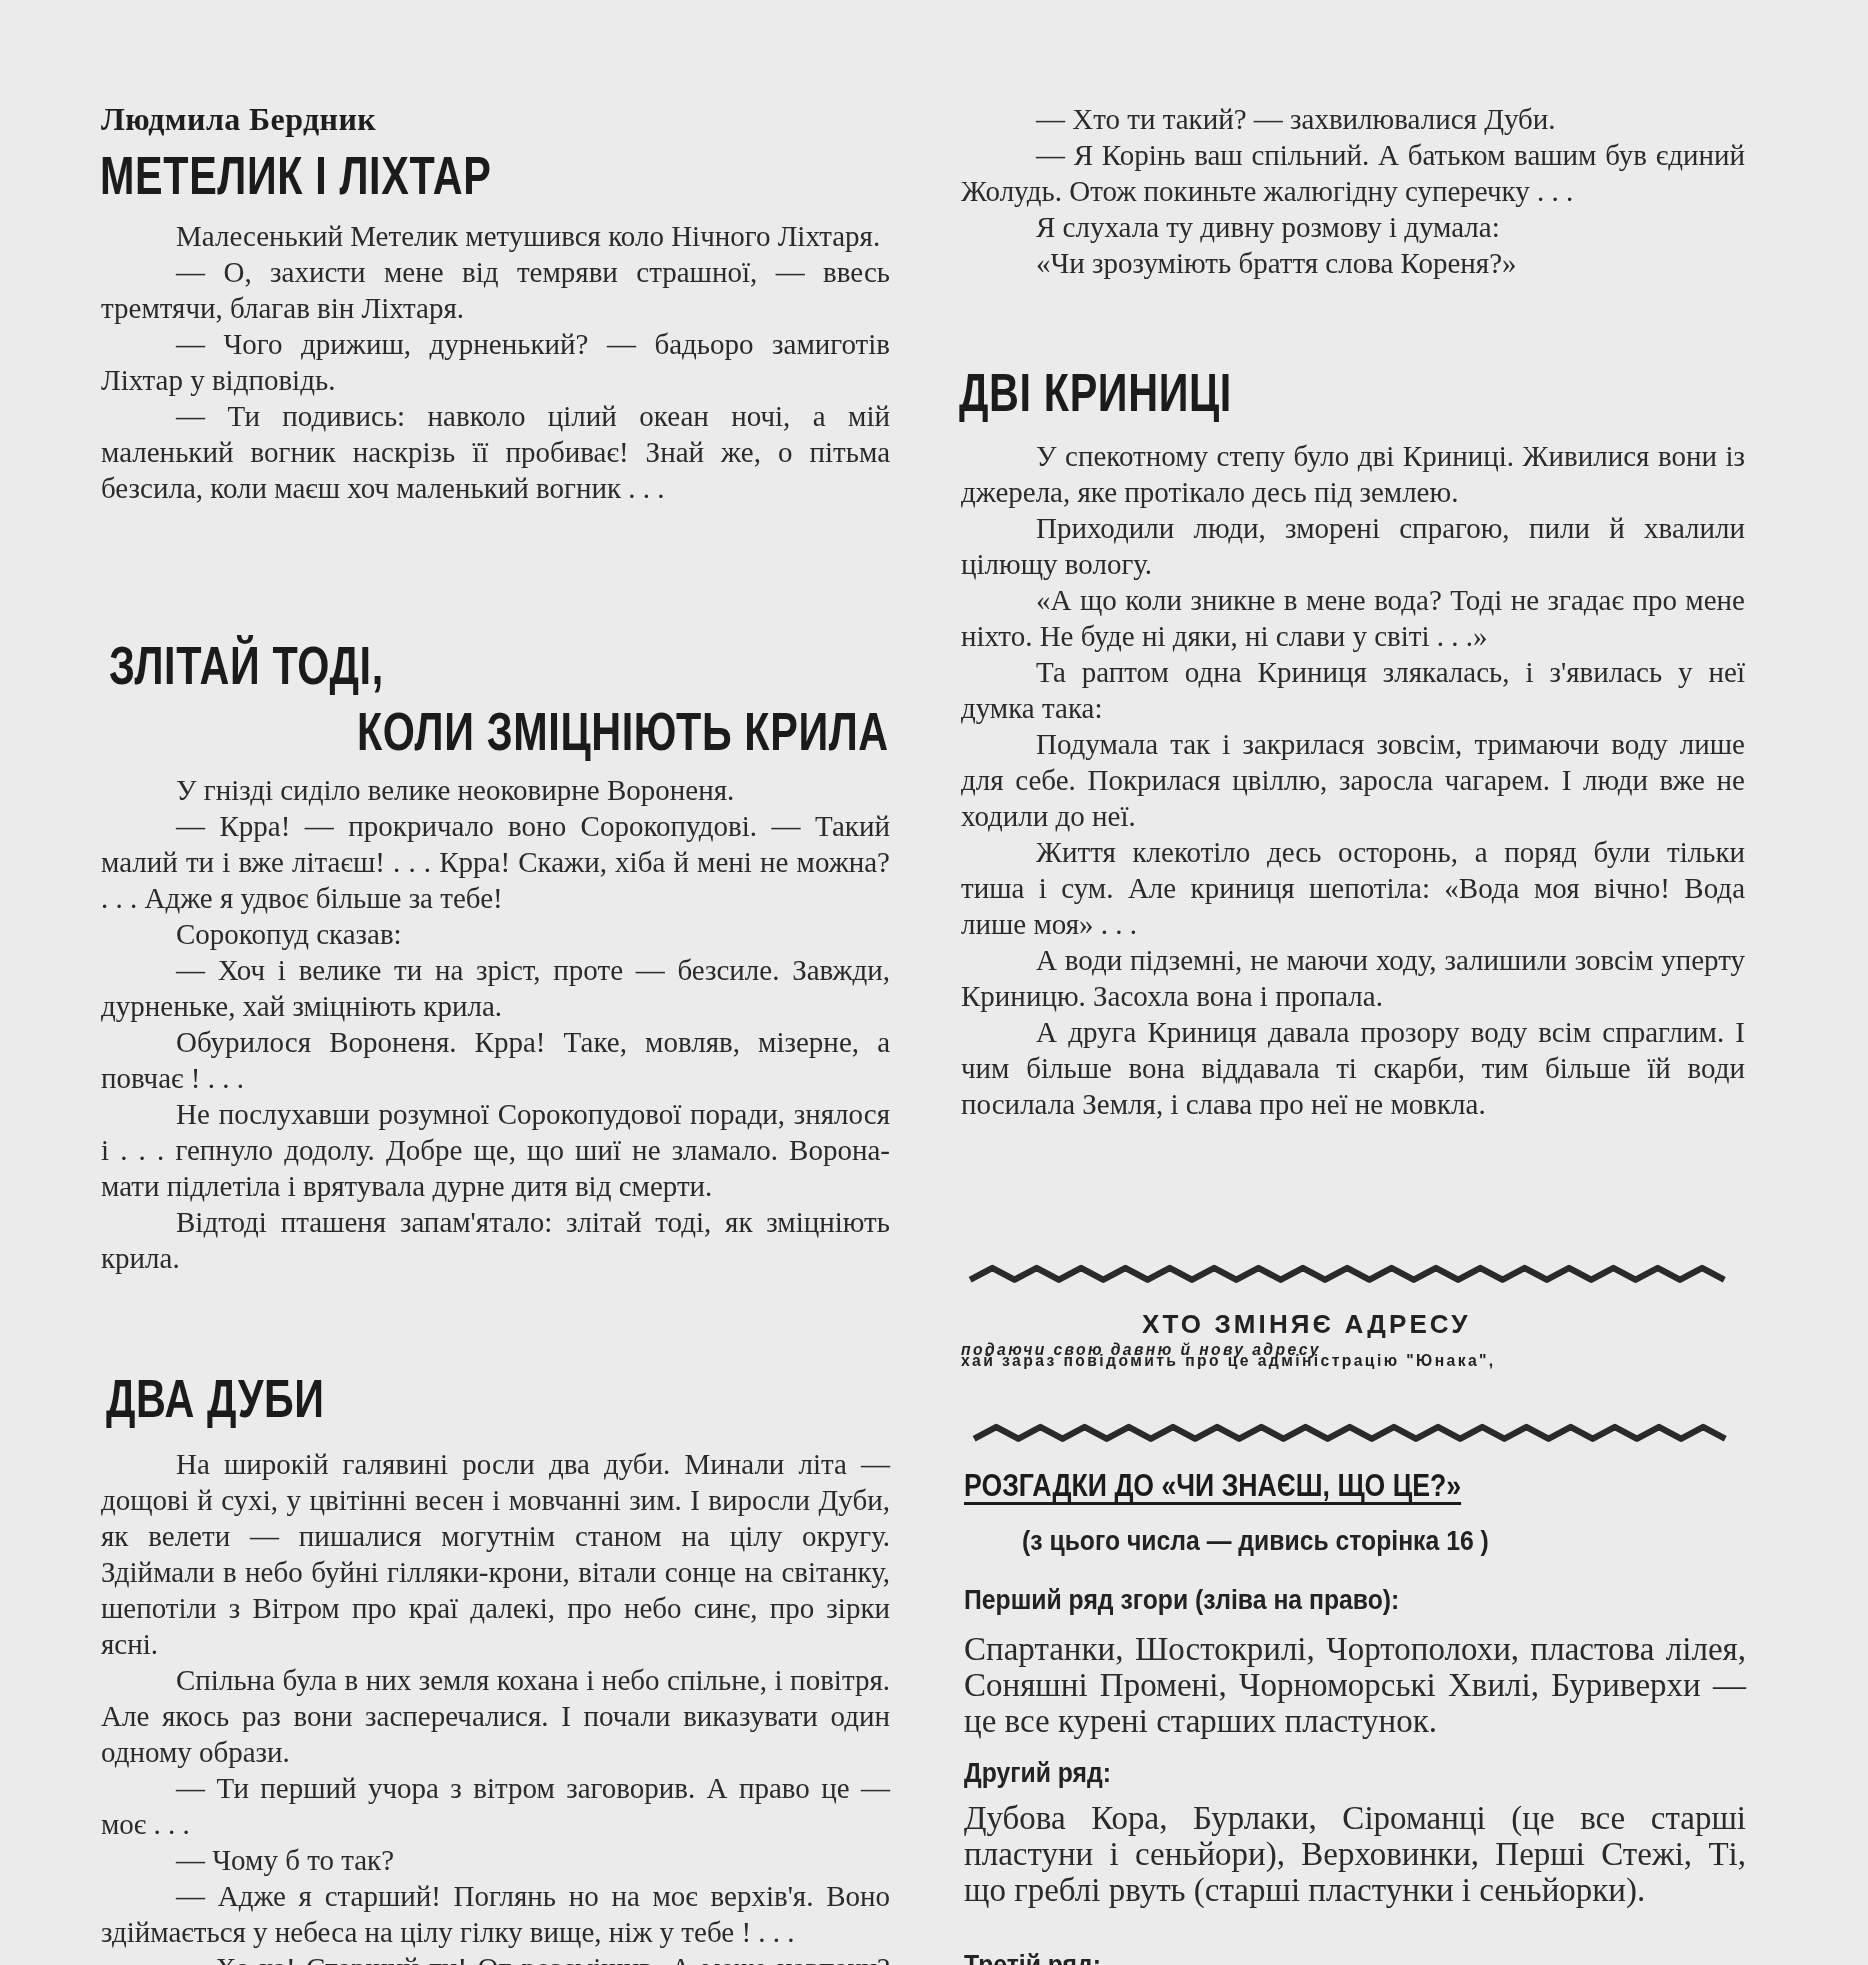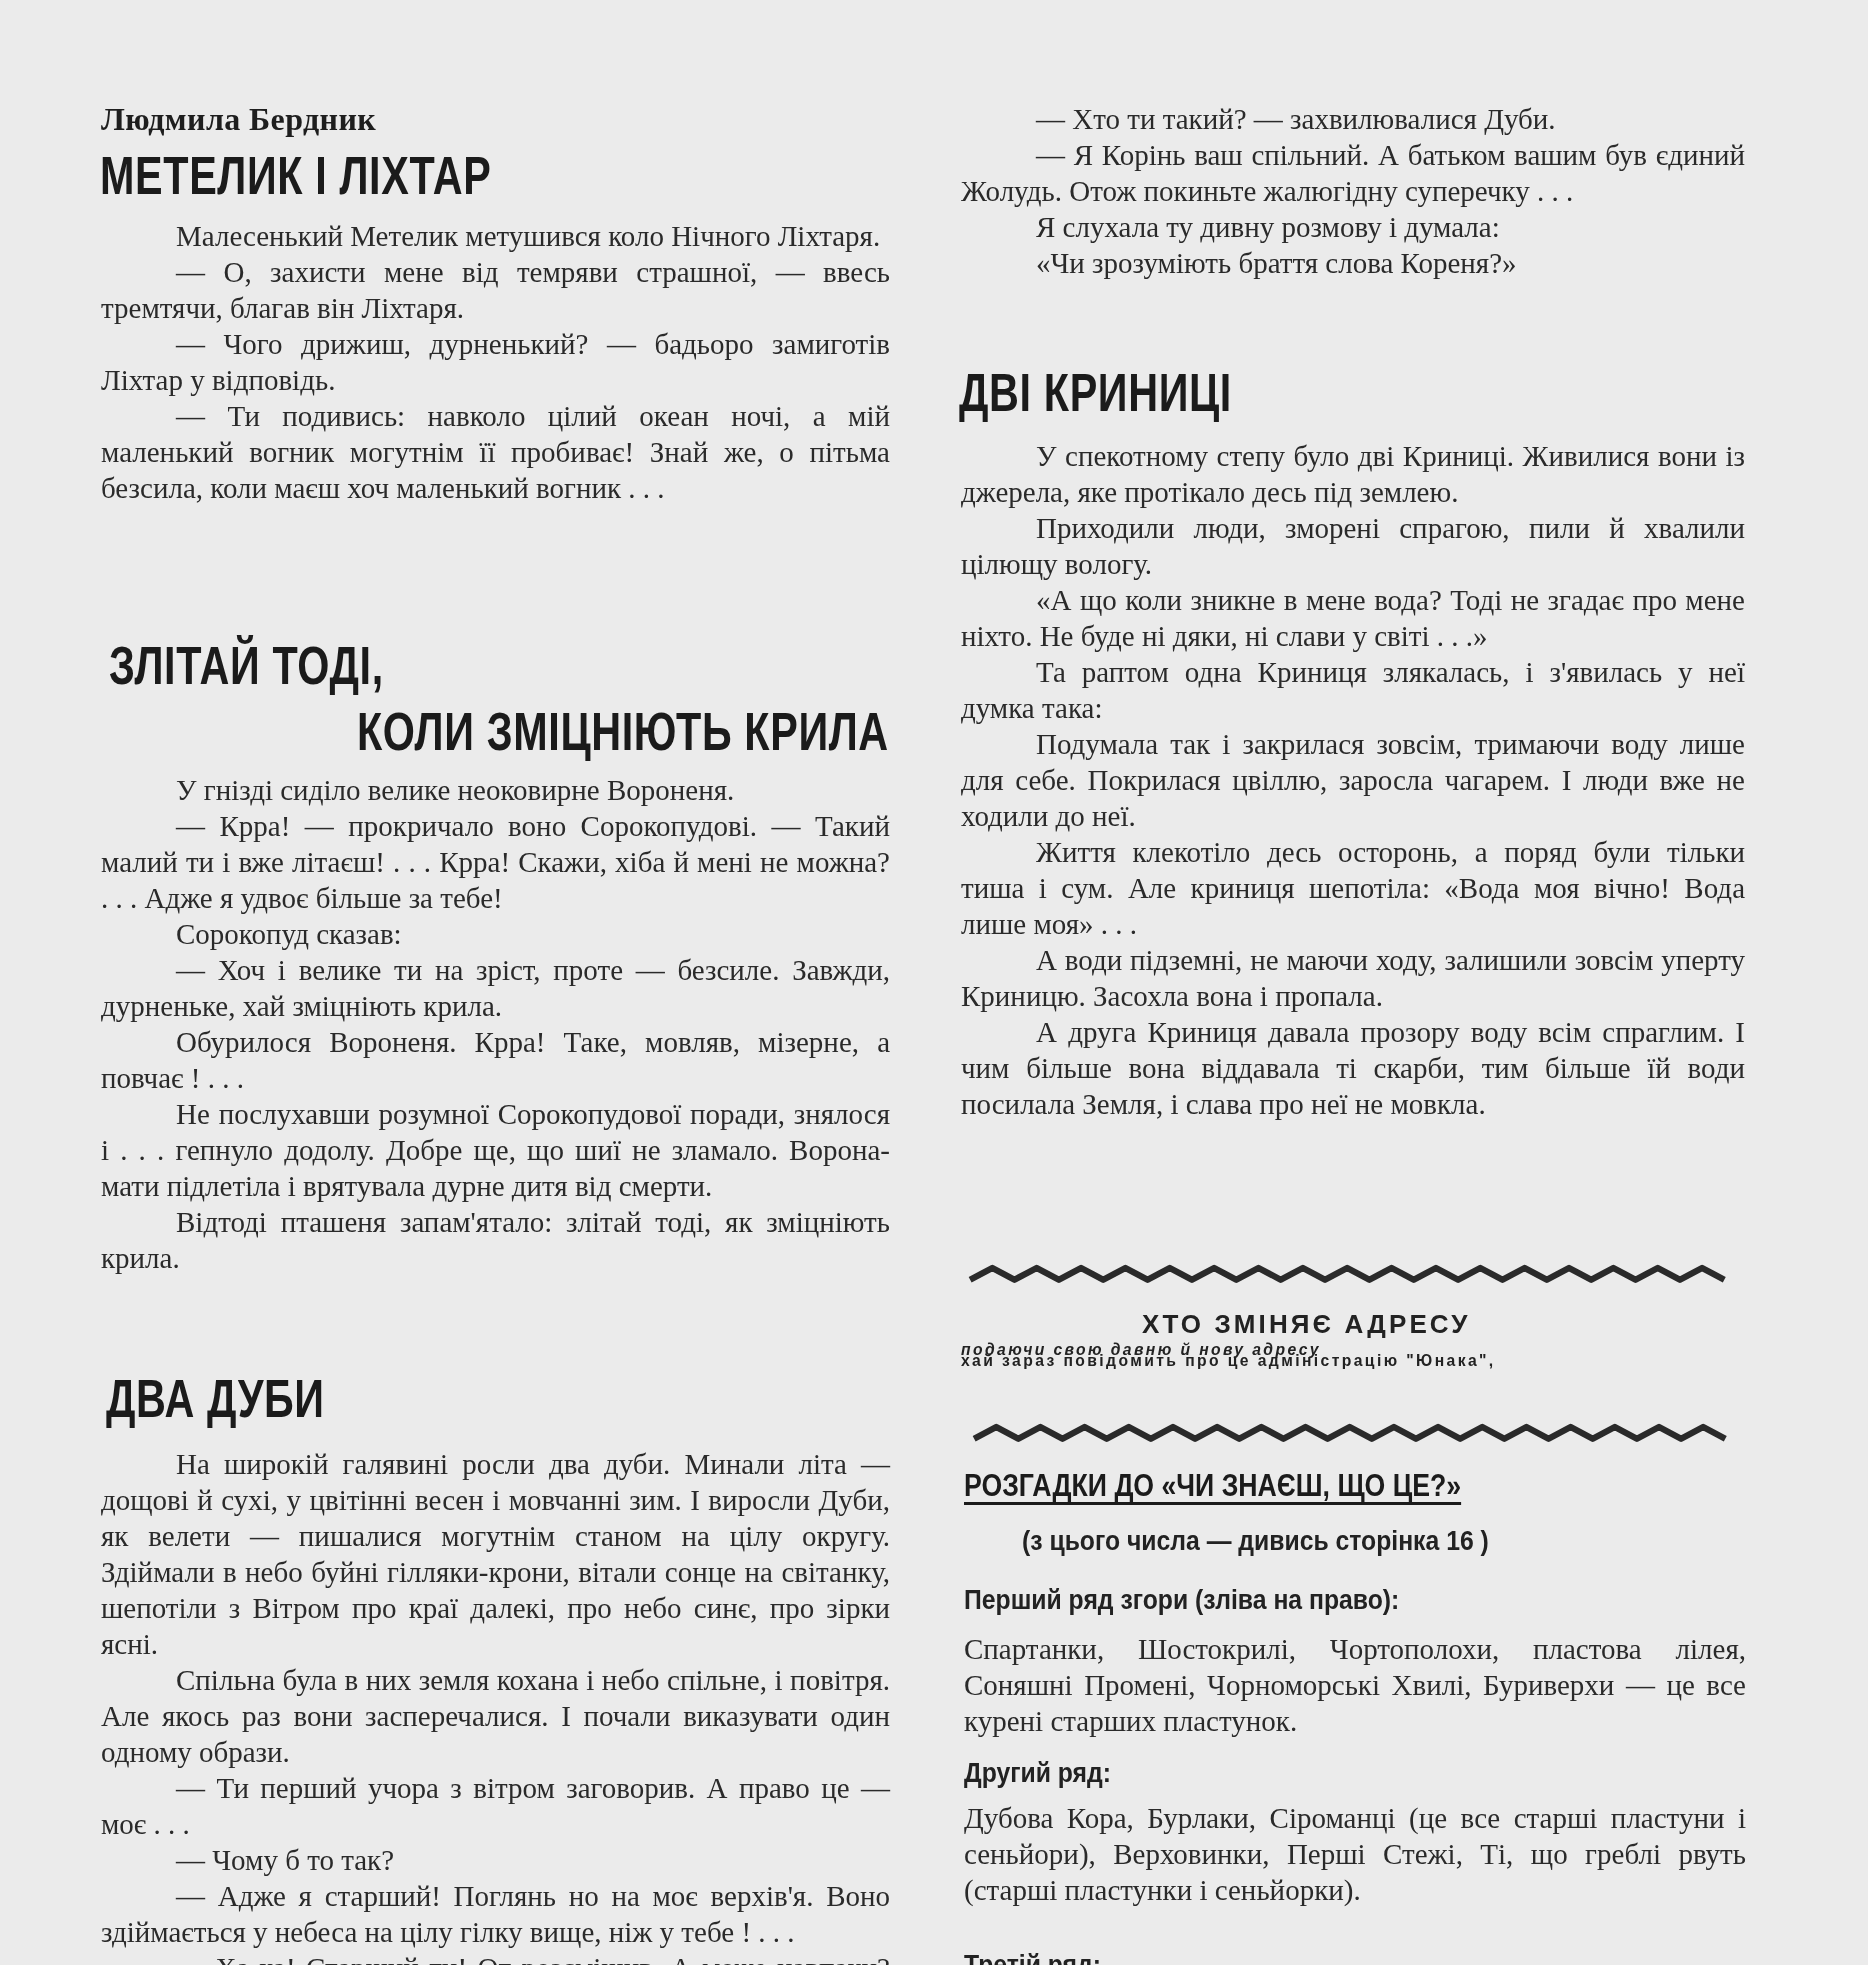--- a/index.html
+++ b/index.html
@@ -15,34 +15,34 @@
   }
   .heading.right-align { transform-origin:right top; }
   .para { position:absolute; font-size:29px; line-height:36px; text-align:justify; margin:0; }
   .para p { margin:0; text-indent:75px; text-align:justify; text-align-last:left; }
   .wave { position:absolute; }
   .notice-title { position:absolute; font-family:"Liberation Sans", sans-serif; font-weight:bold; font-size:26px; letter-spacing:3.1px; color:#222; white-space:nowrap; }
   .notice-line { position:absolute; font-family:"Liberation Sans", sans-serif; font-weight:bold; font-size:15.7px; letter-spacing:2.4px; color:#222; white-space:nowrap; }
   .answers-title { position:absolute; font-family:"Liberation Sans", sans-serif; font-weight:bold; font-size:31px; color:#1b1b1b; text-decoration:underline; text-decoration-thickness:3.1px; text-underline-offset:5.5px; white-space:nowrap; transform:scaleX(0.86); transform-origin:left top; }
   .answers-sub { position:absolute; font-family:"Liberation Sans", sans-serif; font-weight:bold; font-size:27.5px; color:#222; white-space:nowrap; transform:scaleX(0.9); transform-origin:left top;}
   .row-label { position:absolute; font-family:"Liberation Sans", sans-serif; font-weight:bold; font-size:27.5px; color:#222; white-space:nowrap; transform:scaleX(0.9); transform-origin:left top;}
-  .row-text { position:absolute; font-size:29px; line-height:36px; text-align:justify; margin:0; width:782px; }
+  .row-text { position:absolute; font-size:33px; line-height:36px; text-align:justify; margin:0; width:782px; }
 </style>
 </head>
 <body>
 
 <div class="byline" style="left:101px; top:101px;text-align:center;">Людмила Бердник</div>
 
 <div class="heading" style="left:100px; top:149px;">МЕТЕЛИК І ЛІХТАР</div>
 
 <div class="para" style="left:101px; top:218px; width:789px;">
   <p>Малесенький Метелик метушився коло Нічного Ліхтаря.</p>
   <p>— О, захисти мене від темряви страшної, — ввесь тремтячи, благав він Ліхтаря.</p>
   <p>— Чого дрижиш, дурненький? — бадьоро замиготів Ліхтар у відповідь.</p>
-  <p>— Ти подивись: навколо цілий океан ночі, а мій маленький вогник могутнім її пробиває! Знай же, о пітьма безсила, коли маєш хоч маленький вогник . . .</p>
+  <p>— Ти подивись: навколо цілий океан ночі, а мій маленький вогник наскрізь її пробиває! Знай же, о пітьма безсила, коли маєш хоч маленький вогник . . .</p>
 </div>
 
 <div class="heading" style="left:109px; top:639px;">ЗЛІТАЙ ТОДІ,</div>
 <div class="heading right-align" style="right:979px; top:705px;">КОЛИ ЗМІЦНІЮТЬ КРИЛА</div>
 
 <div class="para" style="left:101px; top:772px; width:789px;">
   <p>У гнізді сиділо велике неоковирне Вороненя.</p>
   <p>— Крра! — прокричало воно Сорокопудові. — Такий малий ти і вже літаєш! . . . Крра! Скажи, хіба й мені не можна? . . . Адже я удвоє більше за тебе!</p>
   <p>Сорокопуд сказав:</p>
   <p>— Хоч і велике ти на зріст, проте — безсиле. Завжди, дурненьке, хай зміцніють крила.</p>

